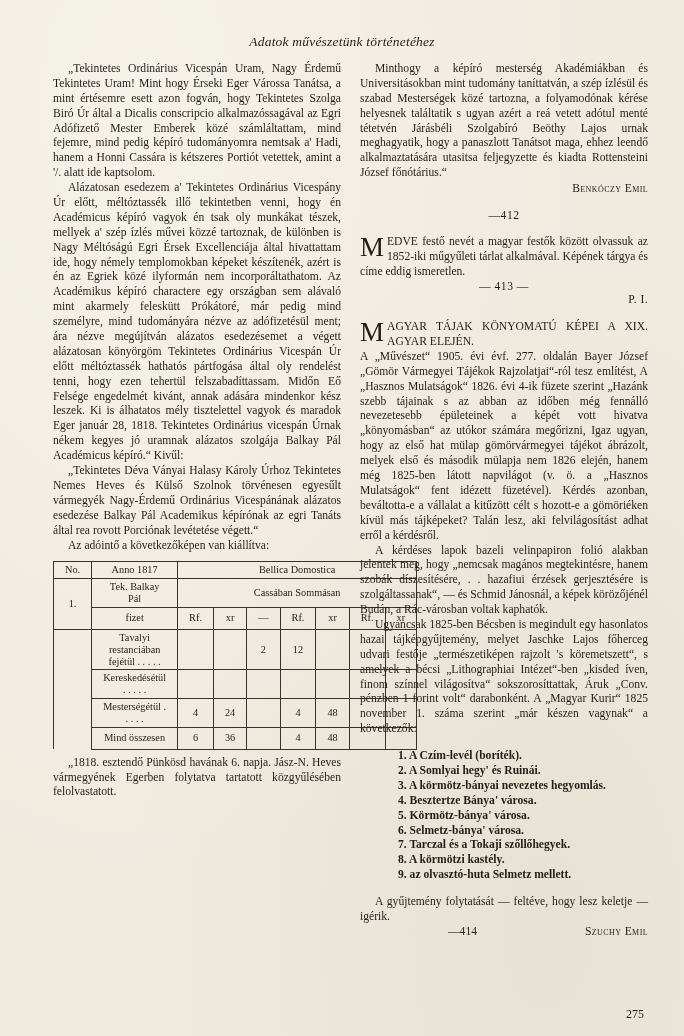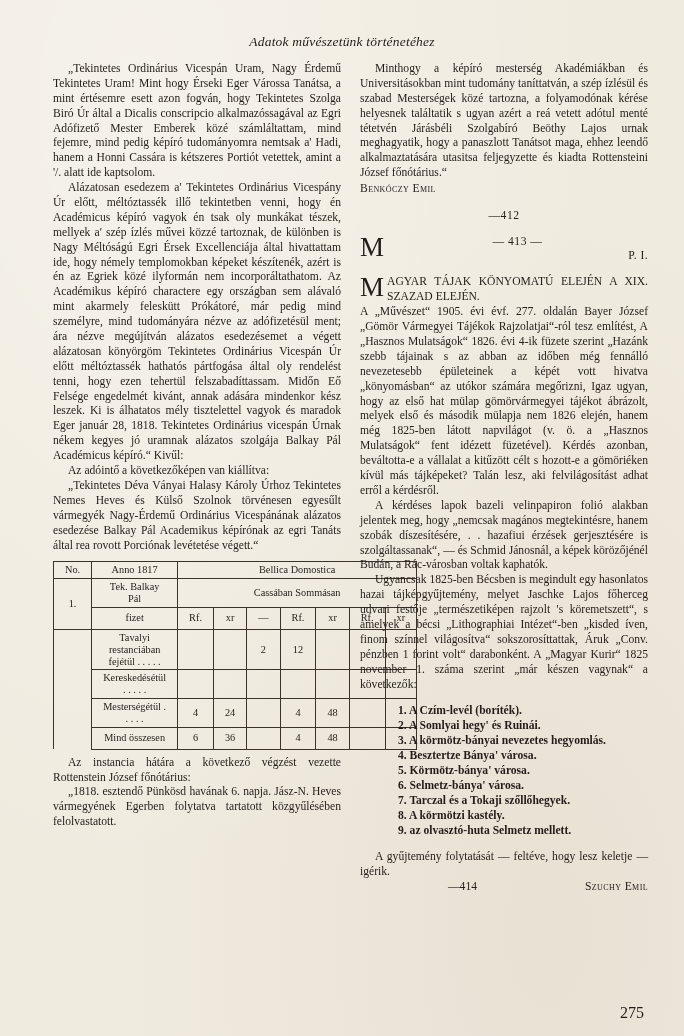--- a/index.html
+++ b/index.html
@@ -61,20 +61,21 @@
     margin: 0 0 0 0;
     text-indent: 15px;
   }
   p.noindent { text-indent: 0; }
   .right { text-align: right; text-indent: 0; }
   .smallcaps {
     font-variant: small-caps;
     letter-spacing: 0.4px;
   }
   .sig {
+    text-align: right;
     text-indent: 0;
     margin-top: 1px;
   }
   .artnum {
     text-align: center;
     text-indent: 0;
     margin-top: 0px;
   }
   .dropcap-block {
     position: relative;
@@ -110,21 +111,21 @@
   .tc { text-align: center; }
   .tl { text-align: center; }
   .nb-t { border-top: none !important; }
   .nb-b { border-bottom: none !important; }
   .tall { height: 17px; }
 
   .page-number {
     position: absolute;
     bottom: 14px;
     right: 40px;
-    font-size: 16px;
+    font-size: 12px;
   }
   .col-right .artnum, .col-left .artnum { letter-spacing: 0.5px; }
   ol.plainlist {
     list-style: none;
     margin: 12px;
     padding: 0;
     font-weight: bold;
   }
   ol.plainlist li {
     text-indent: 0;
@@ -138,22 +139,22 @@
 <div class="page">
 
   <div class="header-title">Adatok művészetünk történetéhez</div>
 
   <div class="columns">
 
     <div class="col col-left">
 
       <p class="para">„Tekintetes Ordinárius Vicespán Uram, Nagy Érdemű Tekintetes Uram! Mint hogy Érseki Eger Várossa Tanátsa, a mint értésemre esett azon fogván, hogy Tekintetes Szolga Biró Úr által a Dicalis conscripcio alkalmazóssagával az Egri Adófizető Mester Emberek közé számláltattam, mind fejemre, mind pedig képíró tudományomra nemtsak a' Hadi, hanem a Honni Cassára is kétszeres Portiót vetettek, amint a '/. alatt ide kaptsolom.</p>
       <p class="para">Alázatosan esedezem a' Tekintetes Ordinárius Vicespány Úr előtt, méltóztassék illő tekintetben venni, hogy én Académicus képíró vagyok én tsak oly munkákat tészek, mellyek a' szép ízlés művei közzé tartoznak, de különben is Nagy Méltóságú Egri Érsek Excellenciája által hivattattam ide, hogy némely templomokban képeket készítenék, azért is én az Egriek közé ilyformán nem incorporáltathatom. Az Académikus képíró charactere egy országban sem alávaló mint akarmely feleskütt Prókátoré, már pedig mind személyre, mind tudományára nézve az adófizetésül ment; ára nézve megújítván alázatos esedezésemet a végett alázatosan könyörgöm Tekintetes Ordinárius Vicespán Úr előtt méltóztassék hathatós pártfogása által oly rendelést tenni, hogy ezen tehertül felszabadíttassam. Midőn Eő Felsége engedelmét kivánt, annak adására mindenkor kész leszek. Ki is álhatatos mély tisztelettel vagyok és maradok Eger január 28, 1818. Tekintetes Ordinárius vicespán Úrnak nékem kegyes jó uramnak alázatos szolgája Balkay Pál Académicus képíró.“ Kivűl:</p>
+      <p class="para">„Tekintetes Déva Ványai Halasy Károly Úrhoz Tekintetes Nemes Heves és Külső Szolnok törvénesen egyesűlt vármegyék Nagy-Érdemű Ordinárius Vicespánának alázatos esedezése Balkay Pál Academikus képírónak az egri Tanáts által rea rovott Porciónak levétetése végett.“</p>
       <p class="para">Az adóintő a következőképen van kiállítva:</p>
-      <p class="para">„Tekintetes Déva Ványai Halasy Károly Úrhoz Tekintetes Nemes Heves és Külső Szolnok törvénesen egyesűlt vármegyék Nagy-Érdemű Ordinárius Vicespánának alázatos esedezése Balkay Pál Academikus képírónak az egri Tanáts által rea rovott Porciónak levétetése végett.“</p>
 
       <div class="tbl-wrap">
         <table class="doc-table">
           <tbody>
               <tr>
             <td class="tc" rowspan="2" style="width:26px;">No.</td>
             <td class="tc" rowspan="2" style="width:104px;">Anno 1817</td>
             <td class="tc" colspan="7">Bellica Domostica</td>
           </tr>
           <tr></tr>
@@ -219,40 +220,40 @@
             <td class="tc"></td>
             <td class="tc">4</td>
             <td class="tc">48</td>
             <td class="tc"></td>
             <td class="tc"></td>
           </tr>
         </tbody>
           </table>
       </div>
 
-      <p class="para">Az instancia hátára a következő végzést vezette Rottenstein József főnótárius:</p>
       <p class="para">„1818. esztendő Pünkösd havának 6. napja. Jász-N. Heves vármegyének Egerben folytatva tartatott közgyűlésében felolvastatott.</p>
 
     </div>
 
     <div class="col col-right">
 
       <p class="para">Minthogy a képíró mesterség Akadémiákban és Universitásokban mint tudomány taníttatván, a szép ízlésül és szabad Mesterségek közé tartozna, a folyamodónak kérése helyesnek találtatik s ugyan azért a reá vetett adótul menté tétetvén Járásbéli Szolgabíró Beöthy Lajos urnak meghagyatik, hogy a panaszlott Tanátsot maga, ehhez leendő alkalmaztatására utasitsa feljegyzette és kiadta Rottensteini József főnótárius.“</p>
       <p class="sig smallcaps">Benkóczy Emil</p>
       <p class="artnum">—412</p>
 
       <div class="dropcap-block">
         <span class="dropcap">M</span>
+        <p class="para noindent">EDVE festő nevét a magyar festők között olvassuk az 1852-iki műgyűleti tárlat alkalmával. Képének tárgya és címe eddig ismeretlen.</p>
         <p class="artnum">— 413 —</p>
         <p class="right smallcaps" style="margin-top:-13px;">P. I.</p>
       </div>
 
       <div class="dropcap-block" style="margin-top:12px;">
         <span class="dropcap">M</span>
-        <p class="para noindent entry-title">AGYAR TÁJAK KÖNYOMATÚ ELEJÉN A XIX. SZAZAD ELEJÉN.</p>
+        <p class="para noindent entry-title">AGYAR TÁJAK KÖNYOMATÚ KÉPEI A XIX. AGYAR ELEJÉN.</p>
         <p class="para noindent">A „Művészet“ 1905. évi évf. 277. oldalán Bayer József „Gömör Vármegyei Tájékok Rajzolatjai“-ról tesz említést, A „Hasznos Mulatságok“ 1826. évi 4-ik füzete szerint „Hazánk szebb tájainak s az abban az időben még fennálló nevezetesebb épületeinek a képét vott hivatva „könyomásban“ az utókor számára megőrizni, Igaz ugyan, hogy az első hat mülap gömörvármegyei tájékot ábrázolt, melyek első és második mülapja nem 1826 elején, hanem még 1825-ben látott napvilágot (v. ö. a „Hasznos Mulatságok“ fent idézett füzetével). Kérdés azonban, beváltotta-e a vállalat a kitűzött célt s hozott-e a gömöriéken kívül más tájképeket? Talán lesz, aki felvilágosítást adhat erről a kérdésről.</p>
         <p class="para">A kérdéses lapok bazeli velinpapiron folió alakban jelentek meg, hogy „nemcsak magános megtekintésre, hanem szobák díszesítésére, . . hazafiui érzések gerjesztésére is szolgáltassanak“, — és Schmid Jánosnál, a képek körözőjénél Budán, a Rác-városban voltak kaphatók.</p>
         <p class="para">Ugyancsak 1825-ben Bécsben is megindult egy hasonlatos hazai tájképgyűjtemény, melyet Jaschke Lajos főherceg udvari festője „természetiképen rajzolt 's köremetszett“, s amelyek a bécsi „Lithographiai Intézet“-ben „kisded íven, finom színnel világosítva“ sokszorosíttattak, Áruk „Conv. pénzben 1 forint volt“ darabonként. A „Magyar Kurir“ 1825 november 1. száma szerint „már készen vagynak“ a következők:</p>
 
         <ol class="plainlist">
           <li>1. A Czím-levél (boríték).</li>
           <li>2. A Somlyai hegy' és Ruinái.</li>
           <li>3. A körmötz-bányai nevezetes hegyomlás.</li>
           <li>4. Besztertze Bánya' városa.</li>
           <li>5. Körmötz-bánya' városa.</li>

